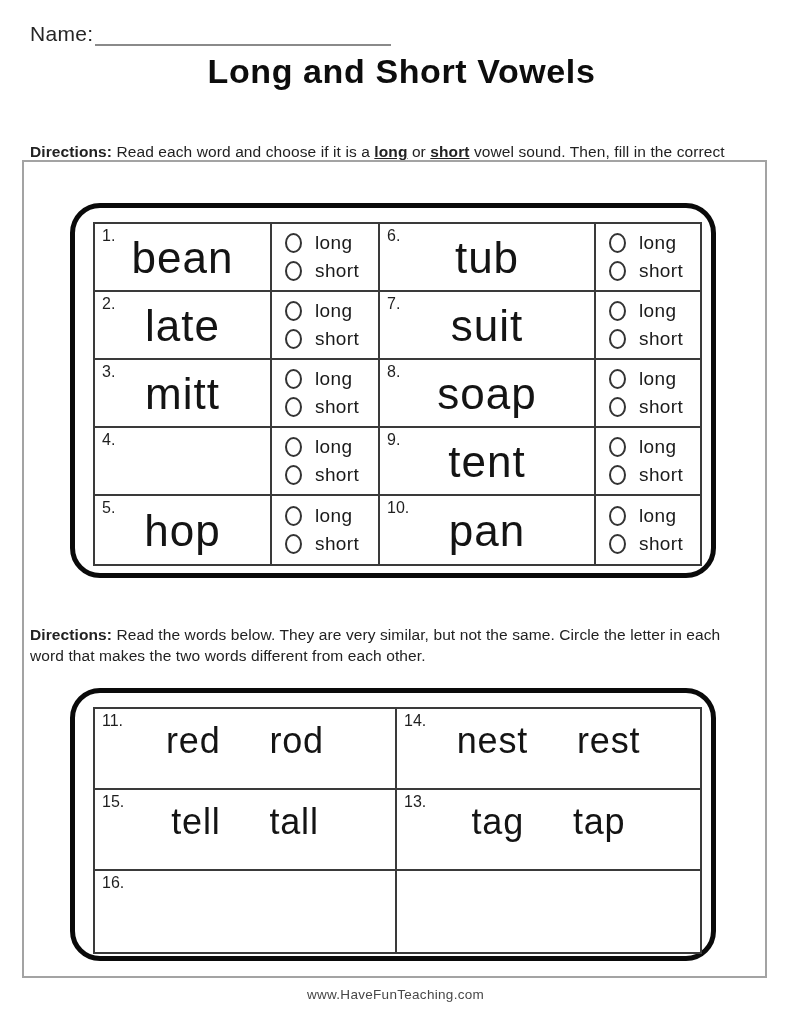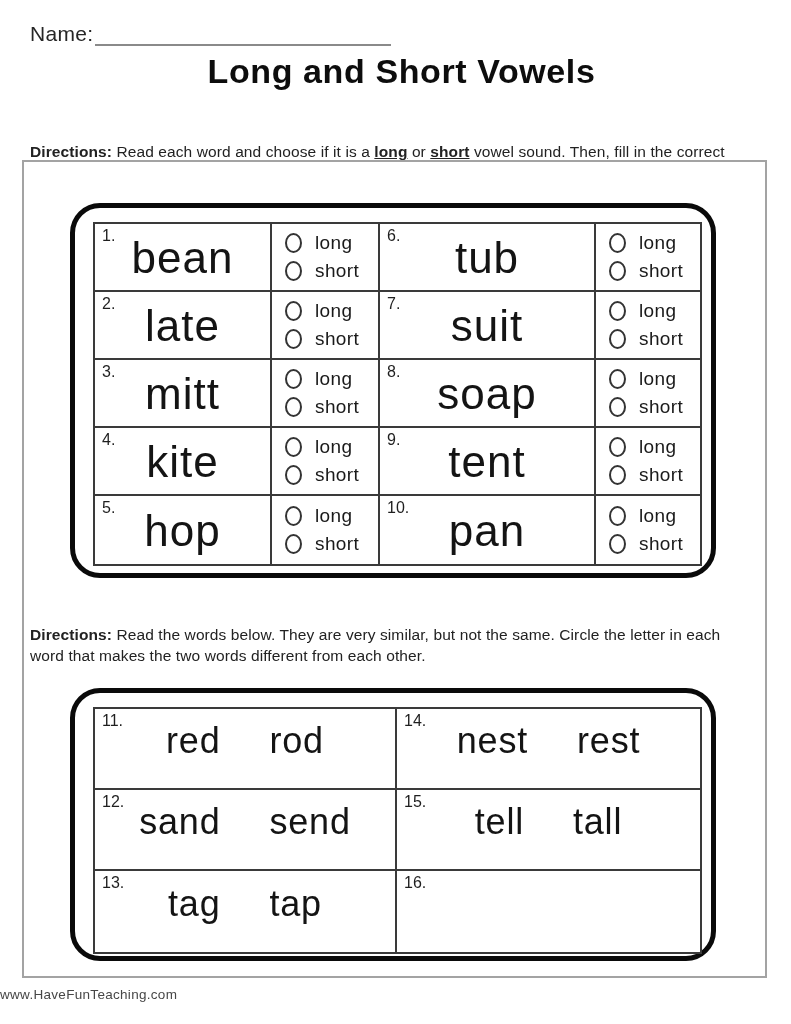--- a/index.html
+++ b/index.html
@@ -161,20 +161,21 @@
     font-size: 36px;
     letter-spacing: 0.8px;
     color: #141414;
   }
 
   
   .footer {
     position: absolute;
     top: 987px; left: 0;
     width: 100%;
+    text-align: center;
     font-size: 13.5px;
     color: #474747;
     letter-spacing: 0.3px;
   }
 </style>
 </head>
 <body>
 
 <div class="page">
 
@@ -274,21 +275,20 @@
             <span class="bubble-label">long</span>
           </div>
           <div class="bubble-row">
             <span class="bubble"></span>
             <span class="bubble-label">short</span>
           </div>
         </div>
 
         <div class="cell word-cell">
           <span class="num">4.</span>
-          <span class="word">kite</span>
         </div>
         <div class="cell bubble-cell">
           <div class="bubble-row">
             <span class="bubble"></span>
             <span class="bubble-label">long</span>
           </div>
           <div class="bubble-row">
             <span class="bubble"></span>
             <span class="bubble-label">short</span>
           </div>
@@ -354,27 +354,20 @@
         </div>
         <div class="cell2">
           <span class="num">14.</span>
           <div class="pair">
             <span class="word2">nest</span>
             <span class="word2">rest</span>
           </div>
         </div>
 
         <div class="cell2">
-          <span class="num">12.</span>
-          <div class="pair">
-            <span class="word2">sand</span>
-            <span class="word2">send</span>
-          </div>
-        </div>
-        <div class="cell2">
           <span class="num">15.</span>
           <div class="pair">
             <span class="word2">tell</span>
             <span class="word2">tall</span>
           </div>
         </div>
 
         <div class="cell2">
           <span class="num">13.</span>
           <div class="pair">

